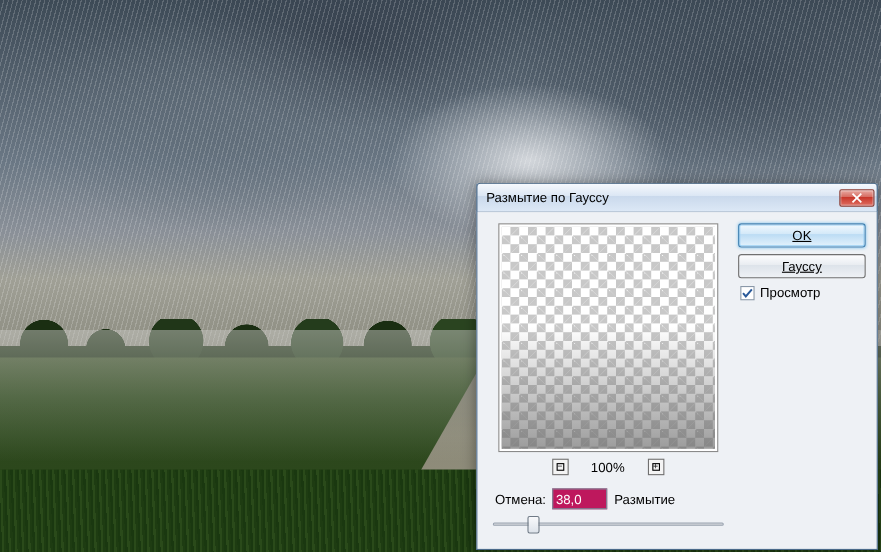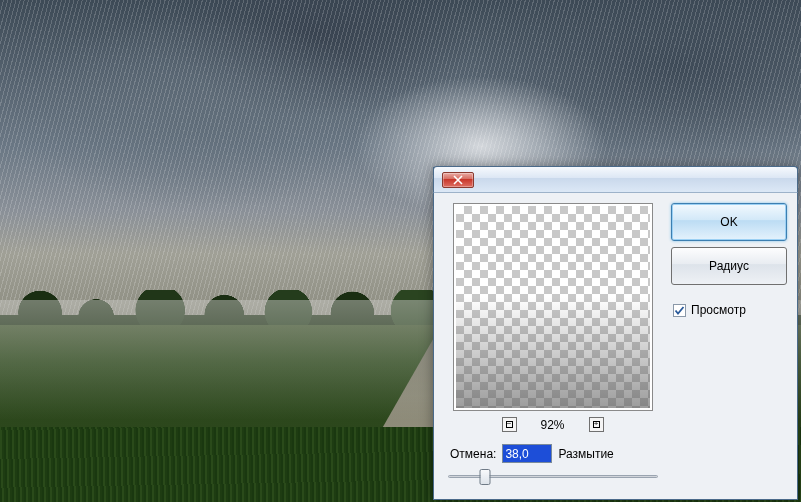--- a/index.html
+++ b/index.html
@@ -111,41 +111,41 @@
   }
   .small-btn .inner-box { width:7px; height:7px; border:1px solid #000; display:flex; align-items:center; justify-content:center; }
   .small-btn .plus::before { content:"+"; font-size:8px; position:relative; top:-1px; }
   .zoom-label { min-width:44px; text-align:center; }
 
   .radius-row { display:flex; align-items:center; gap:6px; margin-top:12px; width:100%; padding-left:6px; }
   .radius-input {
     width:50px; height:19px; border:1px solid #7a8a9a; background:#fff;
     padding:1px 2px; font: inherit;
   }
-  .radius-input.sel { background:#1d4ed8; color:#fff; }
+  .radius-input.sel { background:#be185d; color:#fff; }
 
   .slider-wrap { width: 210px; margin-top:4px; position:relative; height:18px; }
   .slider-track { position:absolute; top:8px; left:0; right:0; height:3px;
     background:#d0d4da; border:1px solid #9aa4b0; border-radius:2px; }
   .slider-thumb { position:absolute; top:2px; width:11px; height:16px;
     background: linear-gradient(#f8f9fb,#dde3ea); border:1px solid #6f7a86; border-radius:2px;
     transform: translateX(-50%); }
 
   .right-col { width:116px; display:flex; flex-direction:column; gap:6px; align-items:stretch; }
   .btn {
-    height:38px; border:1px solid #707070; border-radius:3px;
+    height:22px; border:1px solid #707070; border-radius:3px;
     background: linear-gradient(#fdfdfe,#e8ecf1 45%,#dde3ea 46%,#eef1f5);
-    display:flex; align-items:center; justify-content:center; cursor:default;
+    display:flex; align-items:center; justify-content:center; cursor:default;text-decoration:underline;
   }
   .btn.primary {
     border-color:#3c7fb1;
     box-shadow: 0 0 0 1px #9bd0f4 inset, 0 0 3px #7fc1ea;
     background: linear-gradient(#f2f9fe,#d2e8f8 45%,#bcdcf4 46%,#e4f2fc);
   }
-  .check-row { display:flex; align-items:flex-end; gap:5px; margin-top:12px; padding-left:2px; }
+  .check-row { display:flex; align-items:flex-end; gap:5px; margin-top:0; padding-left:2px; }
   .checkbox {
     width:13px; height:13px; border:1px solid #8a98a8; background:#fff;
     display:flex; align-items:center; justify-content:center; color:#2a5a9a;
   }
   .checkbox svg { width:11px; height:11px; }
 </style>
 </head>
 <body>
 
 <div class="bg-scene">
@@ -153,20 +153,21 @@
   <div class="rain"></div>
   <div class="treeline"></div>
   <div class="field"></div>
   <div class="road"></div>
   <div class="grass-near"></div>
   <div class="mist"></div>
 </div>
 
 <div class="dialog">
   <div class="titlebar">
+    <span class="title">Размытие по Гауссу</span>
     <div class="close-btn">
       <svg viewBox="0 0 10 10">
         <path d="M1 1 L9 9 M9 1 L1 9" stroke="#fff" stroke-width="1.6" fill="none"></path>
       </svg>
     </div>
   </div>
 
   <div class="dlg-body">
     <div class="left-col">
       <div class="preview-frame">
@@ -174,21 +175,21 @@
           <div class="preview-grad"></div>
         </div>
       </div>
 
       <div class="zoom-row">
         <div class="small-btn">
           <span class="inner-box">
               <span style="font-size:8px;position:relative;top:-1px;">−</span>
             </span>
         </div>
-        <span class="zoom-label">92%</span>
+        <span class="zoom-label">100%</span>
         <div class="small-btn">
           <span class="inner-box plus"></span>
         </div>
       </div>
 
       <div class="radius-row">
         <span>Отмена:</span>
         <input class="radius-input sel" value="38,0" style="">
         <span>Размытие</span>
       </div>
@@ -197,21 +198,21 @@
         <div class="slider-track"></div>
         <div class="slider-thumb" id="radius-thumb" style="left: 18%;"></div>
       </div>
     </div>
 
     <div class="right-col">
       <div class="btn primary">
         <span>OK</span>
       </div>
       <div class="btn">
-        <span>Радиус</span>
+        <span>Гауссу</span>
       </div>
       <label class="check-row">
         <span class="checkbox">
           <svg viewBox="0 0 11 11">
             <path d="M1.5 5.5 L4 8.5 L9.5 2" stroke="#2a5a9a" stroke-width="1.8" fill="none"></path>
           </svg>
         </span>
         <span>Просмотр</span>
       </label>
     </div>

